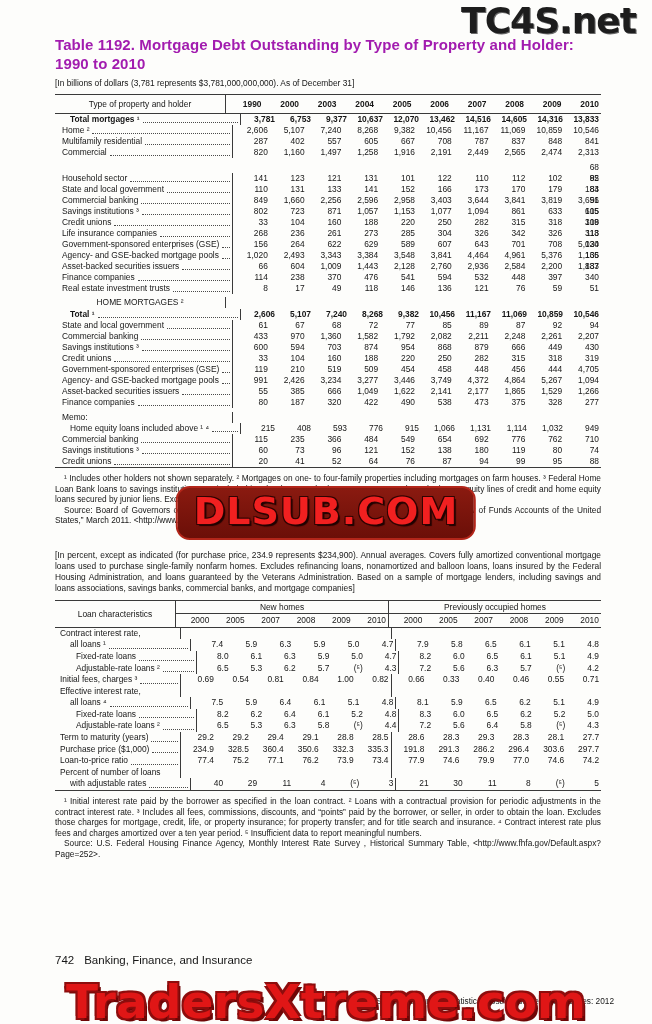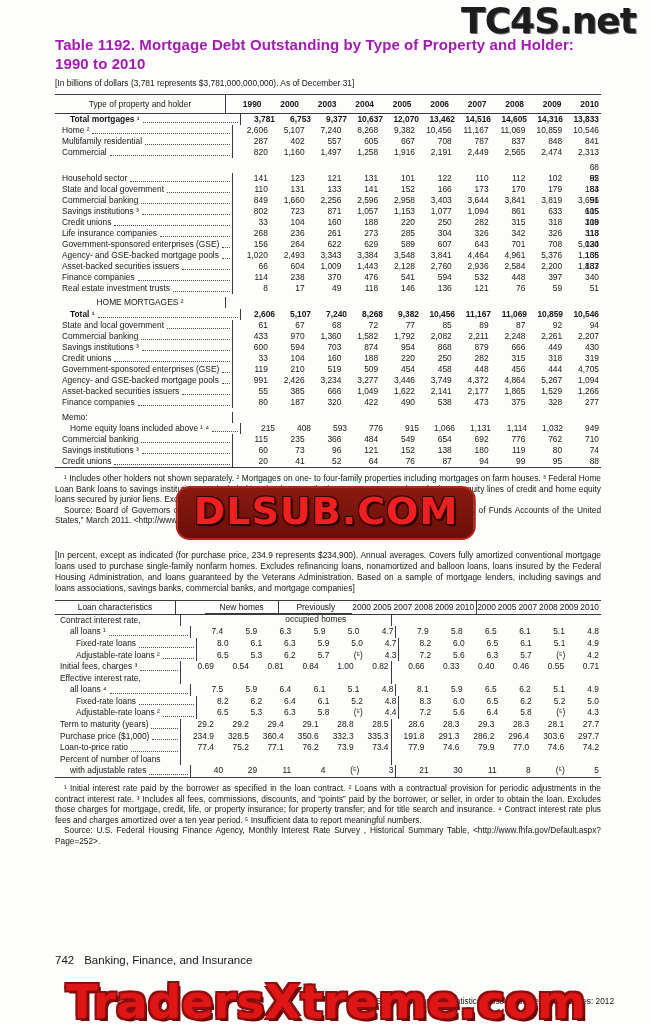--- a/index.html
+++ b/index.html
@@ -12,21 +12,21 @@
   .hnote{font-size:8.4px;margin-top:4px;line-height:1.3;text-align:justify;}
 
   .table{margin-top:6px;border-top:1px solid #3a3a3a;border-bottom:1px solid #3a3a3a;font-size:8.4px;}
   .thead1{display:flex;height:18px;border-bottom:1px solid #3a3a3a;}
   .stub-h{width:170px;border-right:1px solid #3a3a3a;display:flex;align-items:center;justify-content:center;text-align:center;}
   .years{flex:1;display:flex;align-items:center;}
   .t1192 .yhead{font-weight:bold;}
 
   .thead2{display:flex;border-bottom:1px solid #3a3a3a;}
   .stub2{width:120px;border-right:1px solid #3a3a3a;display:flex;align-items:center;justify-content:center;text-align:center;}
-  .hdr-right{flex:1;display:flex;flex-direction:row;justify-content:flex-end;}
+  .hdr-right{flex:1;display:flex;flex-direction:column;}
   .grprow{display:flex;height:13px;line-height:12px;}
   .grp-cell{flex:1;text-align:center;border-bottom:1px solid #3a3a3a;}
   .grp-cell + .grp-cell{border-left:1px solid #3a3a3a;}
   .years2{display:flex;height:13px;line-height:13px;}
   .t1193 .yearrow > :nth-child(7){border-left:1px solid #3a3a3a;}
   .t1193 .trow > :nth-child(8){border-left:1px solid #3a3a3a;}
 
   .trow{display:flex;height:11px;line-height:11px;}
   .t1193 .trow{height:11.6px;line-height:11.6px;}
   .stub{border-right:1px solid #3a3a3a;display:flex;overflow:hidden;padding-left:7px;text-align:center;}

